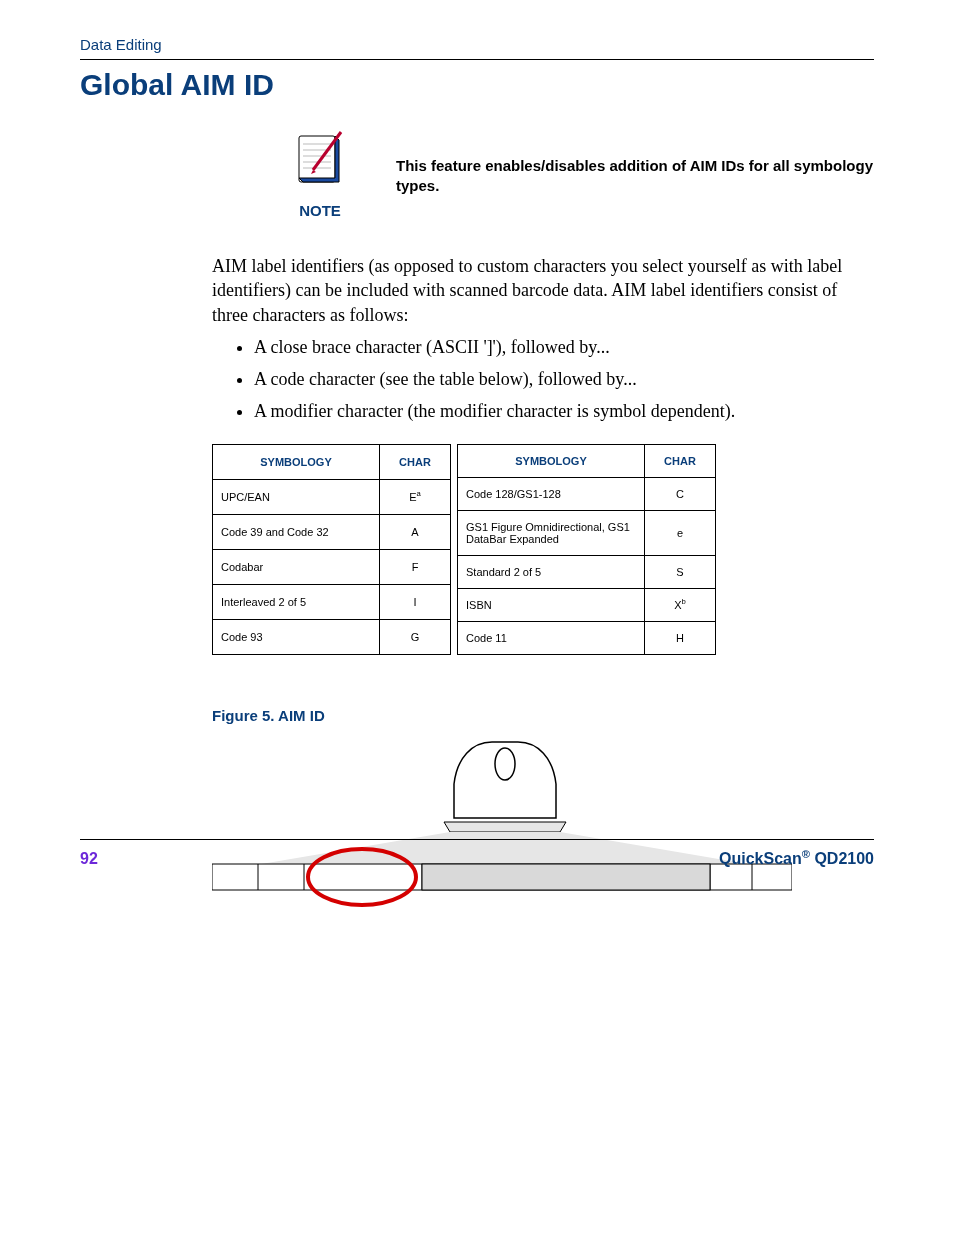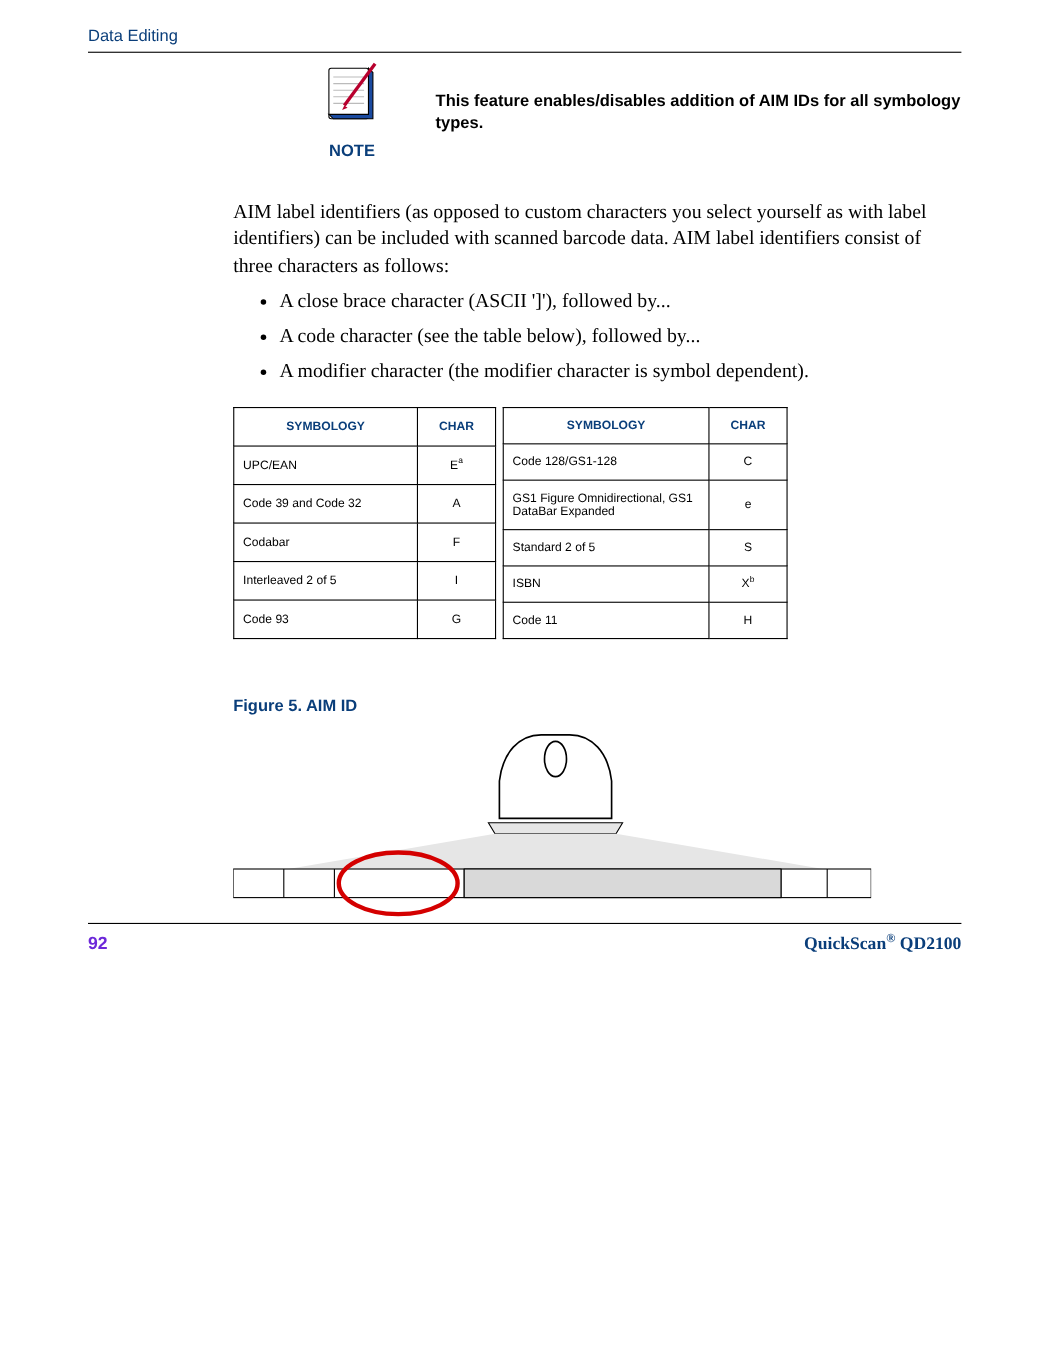--- a/index.html
+++ b/index.html
@@ -10,21 +10,21 @@
     height: 1235px;
     font-family: Arial, Helvetica, sans-serif;
     background: #fff;
     color: #000;
   }
   .page {
     position: relative;
     width: 954px;
     height: 910px;
     box-sizing: border-box;
-    padding: 24px 80px 40px 80px;
+    padding: 36px 80px 40px 80px;
     border-radius: 16px;
   }
   .header-label {
     font-size: 15px;
     color: #0a3e7a;
   }
   .hr-top {
     border: none;
     border-top: 1px solid #000;
     margin: 6px 0 8px 0;
@@ -128,32 +128,33 @@
     left: 80px;
     right: 80px;
   }
   .footer-row {
     display: flex;
     justify-content: space-between;
     font-weight: bold;
     font-size: 16px;
   }
   .footer-left { color: #6d28d9; }
-  .footer-right { color: #0a3e7a; font-family: Liberation Serif, serif; }
+  .footer-right { color: #0a3e7a; }
   sup { font-size: 0.7em; vertical-align: super; line-height: 0; }
   .tbl-pair { display: flex; }
   .spacer { width: 6px; }
 </style>
 </head>
 <body>
 
 <div class="page">
   <div class="header-label">Data Editing</div>
   <hr class="hr-top">
 
+  <div class="title">Global AIM ID</div>
 
   <div class="note-area">
     <div class="note-icon-block">
       <svg width="62" height="62" viewBox="0 0 62 62">
         <rect x="10" y="6" width="36" height="46" rx="2" fill="#fff" stroke="#000" stroke-width="1"></rect>
         <polygon points="46,6 50,10 50,52 14,52 10,48 46,48" fill="#1a4aa0" stroke="#000" stroke-width="1"></polygon>
         <line x1="14" y1="14" x2="42" y2="14" stroke="#bbb" stroke-width="1"></line>
         <line x1="14" y1="20" x2="42" y2="20" stroke="#bbb" stroke-width="1"></line>
         <line x1="14" y1="26" x2="42" y2="26" stroke="#bbb" stroke-width="1"></line>
         <line x1="14" y1="32" x2="42" y2="32" stroke="#bbb" stroke-width="1"></line>

